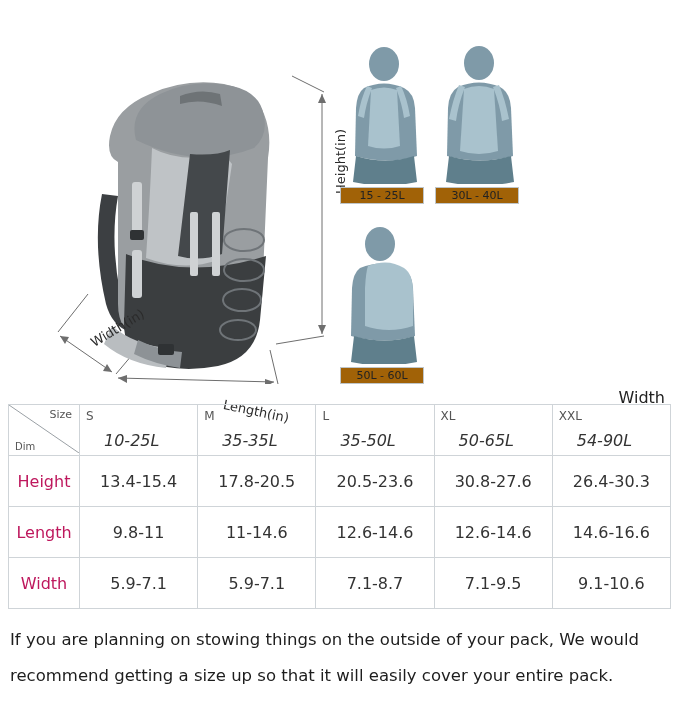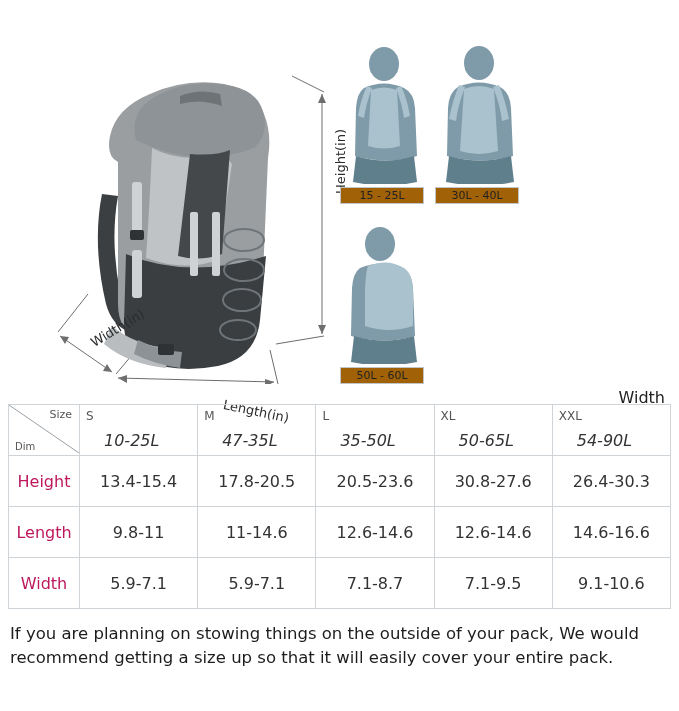--- a/index.html
+++ b/index.html
@@ -187,21 +187,21 @@
     color: #555;
   }
 
   
   .note {
     position: absolute;
     left: 10px;
     top: 622px;
     width: 662px;
     font-size: 16.5px;
-    line-height: 24px;
+    line-height: 36px;
     color: #1d1d1d;
   }
 </style>
 </head>
 <body>
 
 <div class="page">
 
 
   <div class="illustration">
@@ -328,21 +328,21 @@
       </td>
       <td>
         <div class="hdr-cell">
           <span class="hdr-size">S</span>
           <span class="hdr-vol">10-25L</span>
         </div>
       </td>
       <td>
         <div class="hdr-cell">
           <span class="hdr-size">M</span>
-          <span class="hdr-vol">47-35L</span>
+          <span class="hdr-vol">35-35L</span>
         </div>
       </td>
       <td>
         <div class="hdr-cell">
           <span class="hdr-size">L</span>
           <span class="hdr-vol">35-50L</span>
         </div>
       </td>
       <td>
         <div class="hdr-cell">

